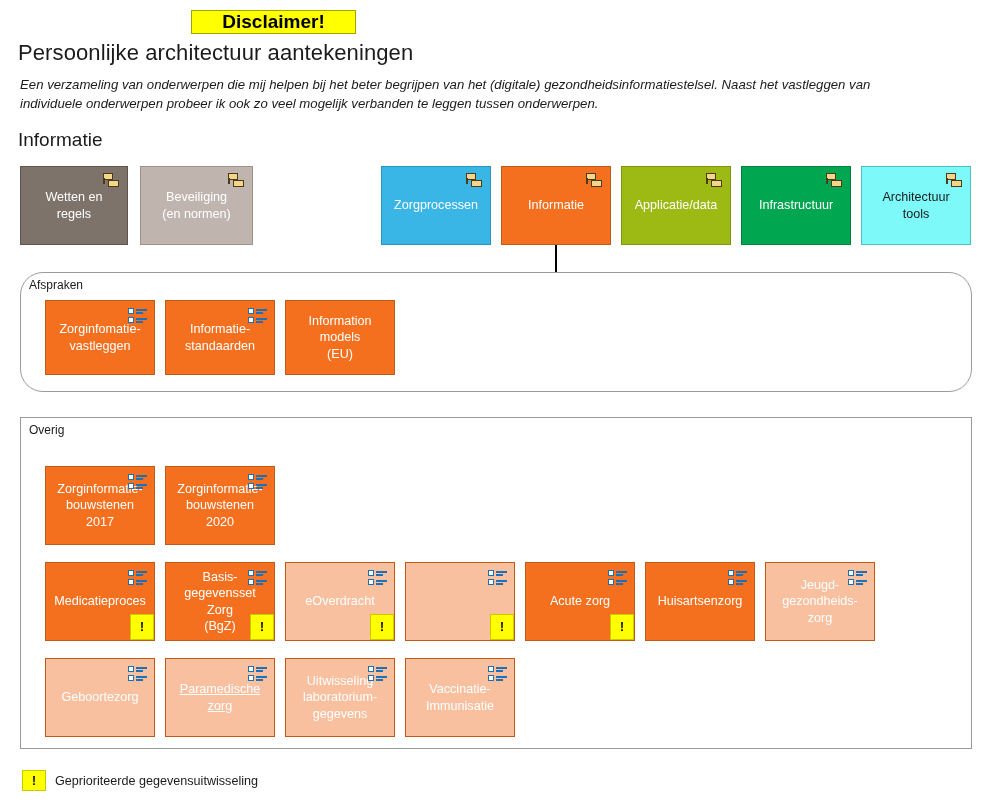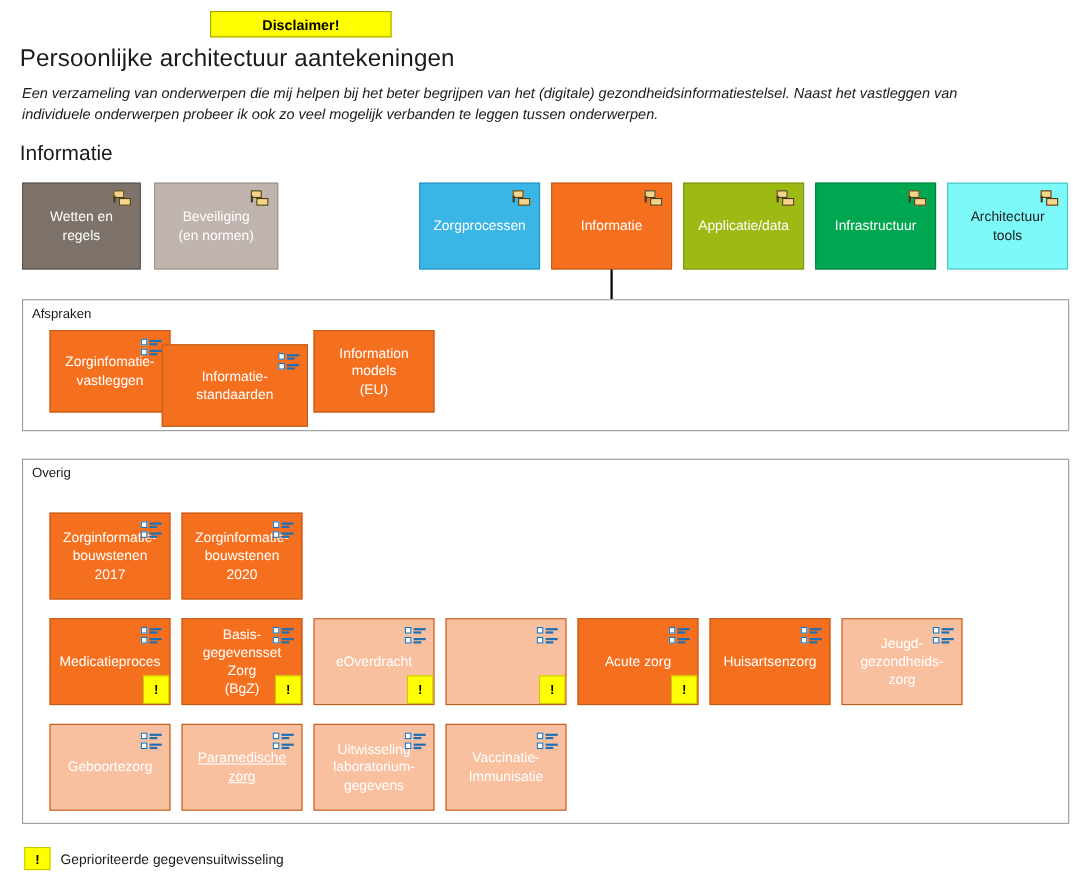--- a/index.html
+++ b/index.html
@@ -10,21 +10,21 @@
     color:#1b1b1b;
     position:relative;
     overflow:hidden;
   }
 
   
   #disclaimer-button{
     position:absolute;left:191px;top:10px;width:165px;height:24px;
     background:#ffff00;border:1px solid #a3a300;
     display:flex;align-items:center;justify-content:center;
-    font-size:13px;font-weight:bold;color:#000;
+    font-size:19px;font-weight:bold;color:#000;
     box-sizing:border-box;cursor:pointer;
   }
 
   
   #page-title{
     position:absolute;left:18px;top:40px;
     font-size:22px;font-weight:400;color:#1b1b1b;
     letter-spacing:0.1px;
   }
   #intro-paragraph{
@@ -174,36 +174,36 @@
         <i class="b"></i>
       </span>
       <span class="label" style="white-space: pre-line;">Architectuur
 tools</span>
     </div>
   </div>
 
 <div id="connector-informatie"></div>
 
 <div id="groups-container">
-    <div class="group" style="left: 20px; top: 272px; width: 952px; height: 120px;">
+    <div class="group" style="left: 20px; top: 272px; width: 952px; height: 120px; border-radius: 23px;">
       <div class="group-label">Afspraken</div>
     </div>
     <div class="node" style="left: 45px; top: 300px; width: 110px; height: 75px; background: rgb(244, 112, 31); border: 1px solid rgb(192, 90, 24); color: rgb(255, 255, 255);">
       <span class="ico-view">
         <i class="s1"></i>
         <i class="s2"></i>
         <i class="l1"></i>
         <i class="l2"></i>
         <i class="l3"></i>
         <i class="l4"></i>
       </span>
       <span class="label" style="white-space: pre-line;">Zorginfomatie-
 vastleggen</span>
     </div>
-    <div class="node" style="left: 147px; top: 300px; width: 133px; height: 75px; background: rgb(244, 112, 31); border: 1px solid rgb(192, 90, 24); color: rgb(255, 255, 255); margin-top: 13px;">
+    <div class="node" style="left: 165px; top: 300px; width: 110px; height: 75px; background: rgb(244, 112, 31); border: 1px solid rgb(192, 90, 24); color: rgb(255, 255, 255);">
       <span class="ico-view">
         <i class="s1"></i>
         <i class="s2"></i>
         <i class="l1"></i>
         <i class="l2"></i>
         <i class="l3"></i>
         <i class="l4"></i>
       </span>
       <span class="label" style="white-space: pre-line;">Informatie-
 standaarden</span>

